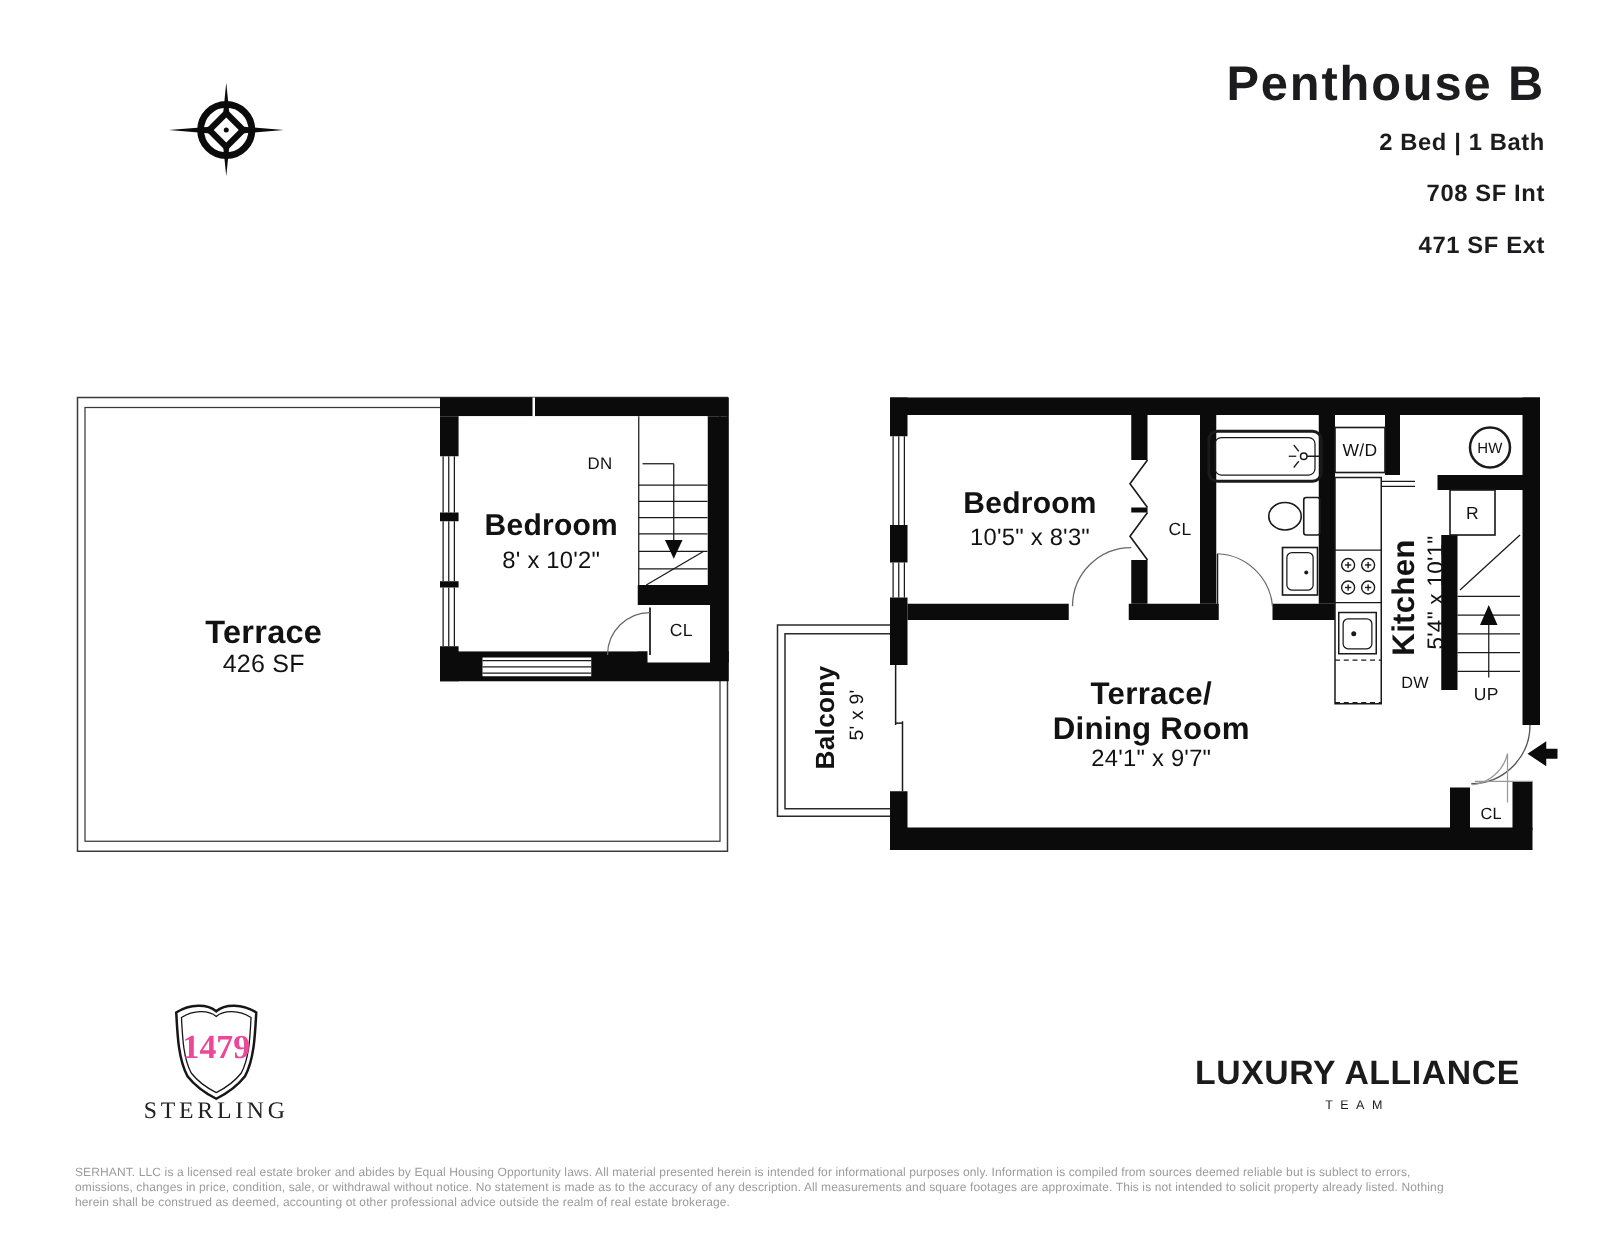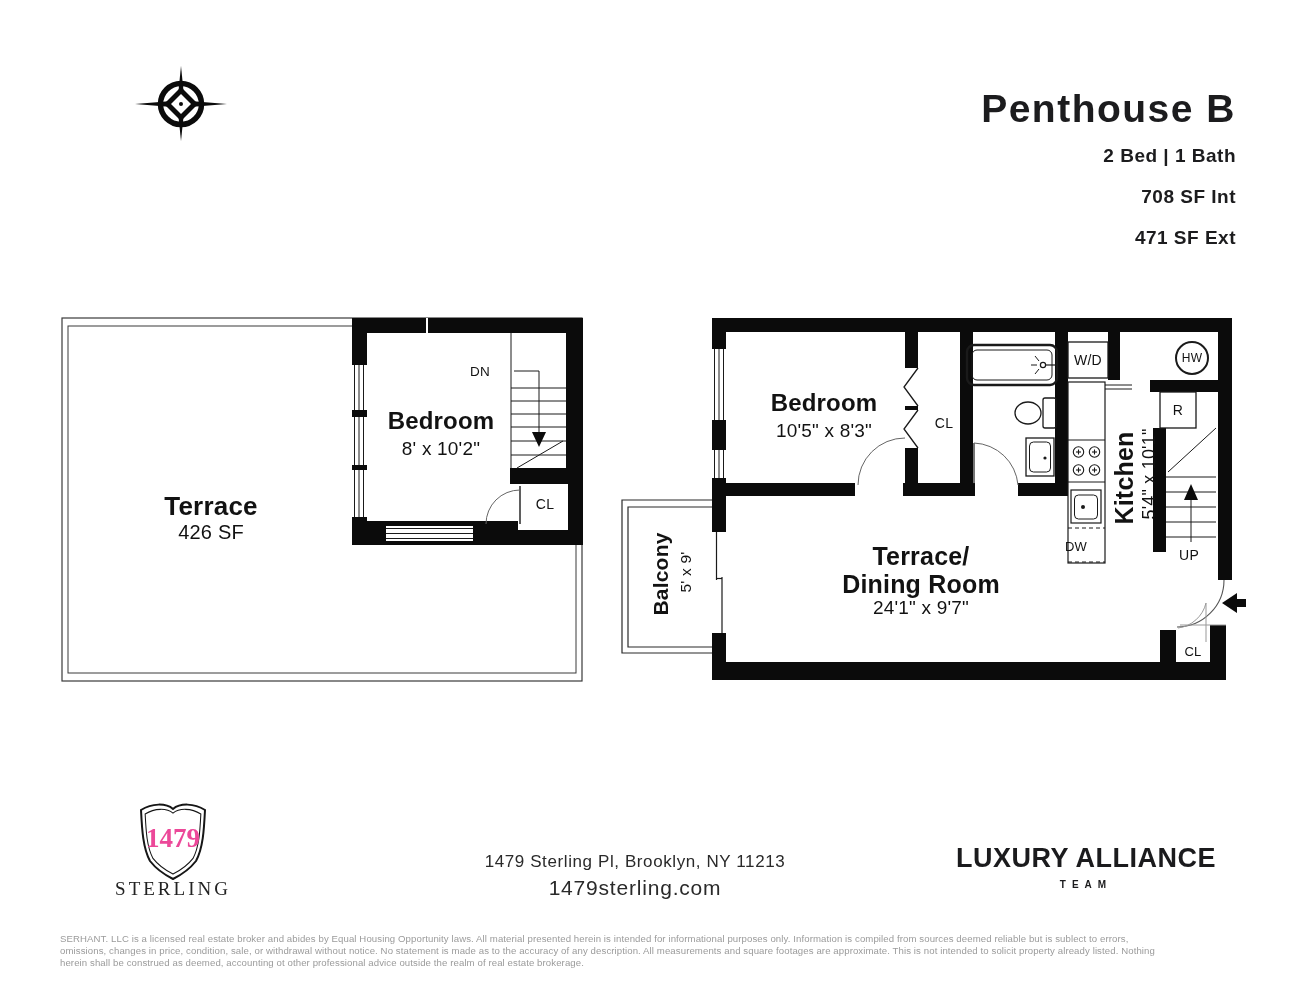--- a/index.html
+++ b/index.html
@@ -4,28 +4,28 @@
 <style>
   html,body{margin:0;padding:0;background:#fff;}
   .page{position:relative;width:1294px;height:1000px;background:#ffffff;overflow:hidden;
         font-family:"Liberation Sans",sans-serif;}
   svg{position:absolute;left:0;top:0;}
   .lbl{position:absolute;transform:translate(-50%,-50%);white-space:nowrap;color:#121212;
        font-family:"Liberation Sans",sans-serif;letter-spacing:.2px;}
   .rot{transform:translate(-50%,-50%) rotate(-90deg);}
   .b{font-weight:700;}
   .hdr{position:absolute;top:42px;right:58px;text-align:right;color:#1c1c1e;}
-  .hdr .t{font-size:39px;font-weight:800;letter-spacing:1.5px;line-height:52px;margin-top:41px;}
+  .hdr .t{font-size:39px;font-weight:800;letter-spacing:1.5px;line-height:52px;}
   .hdr .s{font-size:19px;font-weight:700;letter-spacing:.5px;line-height:41px;text-align:right;}
   .addr{position:absolute;left:385px;top:851px;width:500px;text-align:center;color:#2a2a2a;}
   .addr .a1{font-size:17px;letter-spacing:.6px;line-height:22px;}
   .addr .a2{font-size:21px;font-weight:500;letter-spacing:.8px;line-height:29px;}
   .lux{position:absolute;left:935px;top:843px;width:302px;text-align:center;color:#1b1b1d;}
   .lux .n{font-size:27px;font-weight:800;letter-spacing:.5px;line-height:31px;}
-  .lux .tm{font-size:10px;font-weight:700;letter-spacing:6px;line-height:15px;margin-top:3px;}
+  .lux .tm{font-size:10px;font-weight:400;letter-spacing:6px;line-height:15px;margin-top:3px;}
   .sterling{position:absolute;left:93px;top:878px;width:160px;text-align:center;color:#222;
             font-family:"Liberation Serif",serif;font-size:19px;letter-spacing:3px;}
   .shield-num{position:absolute;left:173px;top:838px;transform:translate(-50%,-50%);
               font-family:"Liberation Serif",serif;font-size:27px;font-weight:600;color:#ec4899;}
   .disc{position:absolute;left:60px;top:933px;width:1182px;color:#9b9b9b;font-size:9.6px;
         line-height:12.2px;letter-spacing:.1px;}
   .compass-lbl{font-family:"Liberation Serif",serif;font-size:13px;color:#111;}
 </style>
 </head>
 <body>
@@ -269,36 +269,32 @@
   <div class="lbl" style="left:545px;top:504px;font-size:14px">CL</div>
 
   <div class="lbl b" style="left:824px;top:403px;font-size:24px">Bedroom</div>
   <div class="lbl" style="left:824px;top:431px;font-size:19px">10'5" x 8'3"</div>
   <div class="lbl" style="left:944px;top:423px;font-size:14px">CL</div>
   <div class="lbl" style="left:1088px;top:360px;font-size:14px">W/D</div>
   <div class="lbl" style="left:1192px;top:358px;font-size:12px">HW</div>
   <div class="lbl" style="left:1178px;top:410px;font-size:14px">R</div>
   <div class="lbl b rot" style="left:1124px;top:478px;font-size:25px">Kitchen</div>
   <div class="lbl rot" style="left:1149px;top:474px;font-size:18px">5'4" x 10'1"</div>
-  <div class="lbl" style="left:1076px;top:546px;font-size:13px">DW</div>
+  <div class="lbl" style="left:1132px;top:546px;font-size:13px">DW</div>
   <div class="lbl" style="left:1189px;top:555px;font-size:14px">UP</div>
   <div class="lbl" style="left:1193px;top:651px;font-size:13px">CL</div>
   <div class="lbl b" style="left:921px;top:556px;font-size:25px">Terrace/</div>
   <div class="lbl b" style="left:921px;top:584px;font-size:25px">Dining Room</div>
   <div class="lbl" style="left:921px;top:608px;font-size:19px">24'1" x 9'7"</div>
   <div class="lbl b rot" style="left:661px;top:574px;font-size:21px">Balcony</div>
   <div class="lbl rot" style="left:686px;top:572px;font-size:15.5px">5' x 9'</div>
 
   <div class="shield-num">1479</div>
   <div class="sterling">STERLING</div>
 
-  <div class="addr">
-    <div class="a1">1479 Sterling Pl, Brooklyn, NY 11213</div>
-    <div class="a2">1479sterling.com</div>
-  </div>
 
   <div class="lux">
     <div class="n">LUXURY ALLIANCE</div>
     <div class="tm">TEAM</div>
   </div>
 
   <div class="disc">
     <div>SERHANT. LLC is a licensed real estate broker and abides by Equal Housing Opportunity laws. All material presented herein is intended for informational purposes only. Information is compiled from sources deemed reliable but is sublect to errors,</div>
     <div>omissions, changes in price, condition, sale, or withdrawal without notice. No statement is made as to the accuracy of any description. All measurements and square footages are approximate. This is not intended to solicit property already listed. Nothing</div>
     <div>herein shall be construed as deemed, accounting ot other professional advice outside the realm of real estate brokerage.</div>

